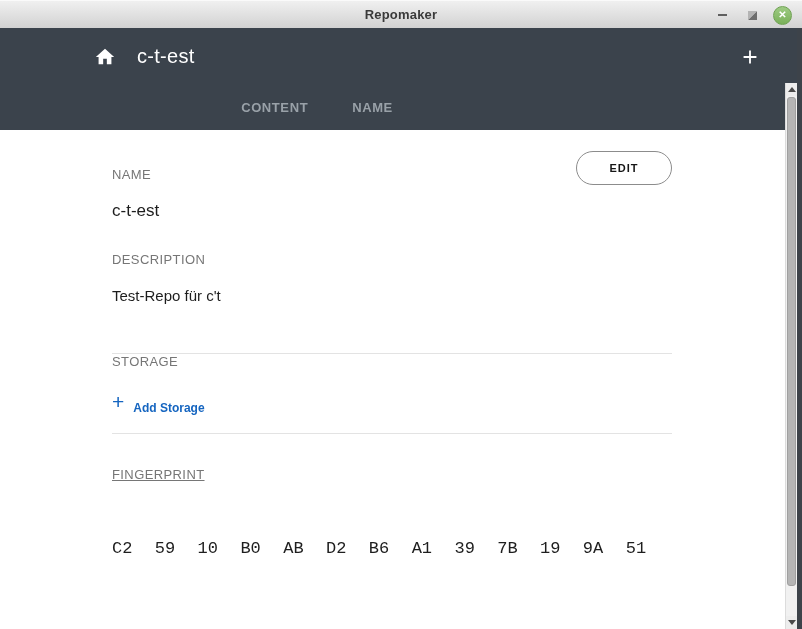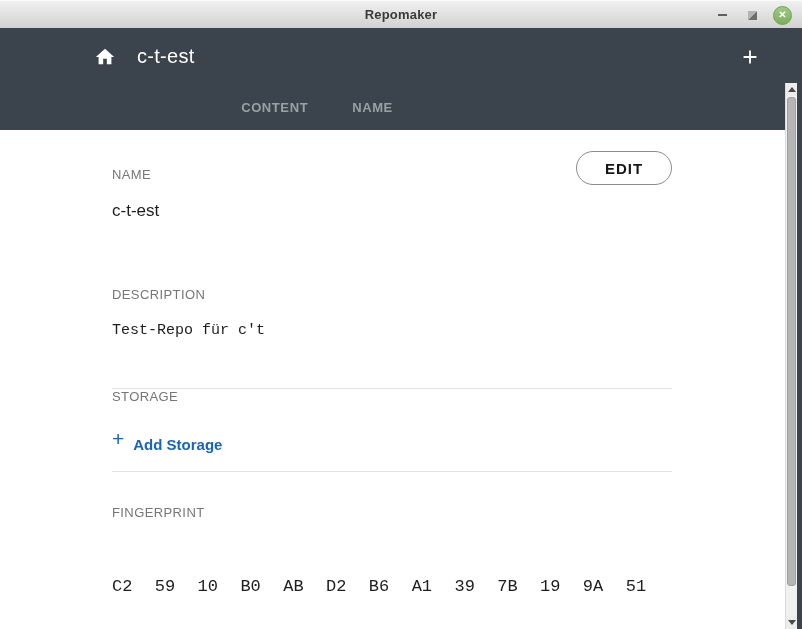--- a/index.html
+++ b/index.html
@@ -40,33 +40,33 @@
   .tab.active .indicator { position:absolute; left:0; right:0; bottom:0; height:4px; background:#4353bd; }
 
   
   .content { position:absolute; top:130px; left:0; width:786px; height:499px;
     background:#ffffff; padding:0 114px 0 112px; overflow:hidden; }
   .sec-label { font-size:13px; color:#767676; letter-spacing:0.4px; }
   .name-row { margin-top:21px; display:flex; justify-content:space-between; align-items:center; }
   .name-row .sec-label { padding-top:12px; }
   .edit-btn { width:96px; height:34px; border:1px solid #8c8c8c; border-radius:17px;
     background:#ffffff; color:#161616; font-family:"Liberation Sans",sans-serif;
-    font-size:15px; font-weight:bold; letter-spacing:1px; cursor:pointer; }
+    font-size:11px; font-weight:bold; letter-spacing:1px; cursor:pointer; }
   .name-value { margin-top:16px; font-size:17px; color:#1d1d1d; }
-  .desc-label { margin-top:66px; }
-  .desc-value { margin-top:20px; font-size:15px; color:#1d1d1d;font-family:Liberation Mono, monospace; }
+  .desc-label { margin-top:31px; }
+  .desc-value { margin-top:20px; font-size:15px; color:#1d1d1d; }
   .divider { height:1px; background:#e3e3e3; }
   .div-desc { margin-top:49px; }
   .storage-label { }
   .add-storage { margin-top:20px; display:flex; align-items:center; gap:9px;
     color:#1565c0; cursor:pointer; width:fit-content; }
   .add-storage .plus { font-size:21px; font-weight:400; line-height:18px; }
-  .add-storage .txt { font-size:15px; font-weight:bold;margin-top:12px; }
+  .add-storage .txt { font-size:12px; font-weight:bold;margin-top:12px; }
   .div-storage { margin-top:18px; }
-  .fp-label { margin-top:33px; }
+  .fp-label { margin-top:33px;text-decoration:underline; }
   .fingerprint { margin-top:17px; font-family:"Liberation Mono", monospace;
     font-size:17px; line-height:20px; color:#1e1e1e; white-space:pre; word-spacing:1px; }
 
   
   .scrollbar { position:absolute; top:83px; left:785px; width:12px; height:546px;
     background:#f1f1f1; border-left:1px solid #dcdcdc; }
   .sb-step { position:absolute; left:0; width:11px; height:13px;
     display:flex; align-items:center; justify-content:center; background:#ededed; }
   .sb-up { top:0; }
   .sb-down { bottom:0; }

